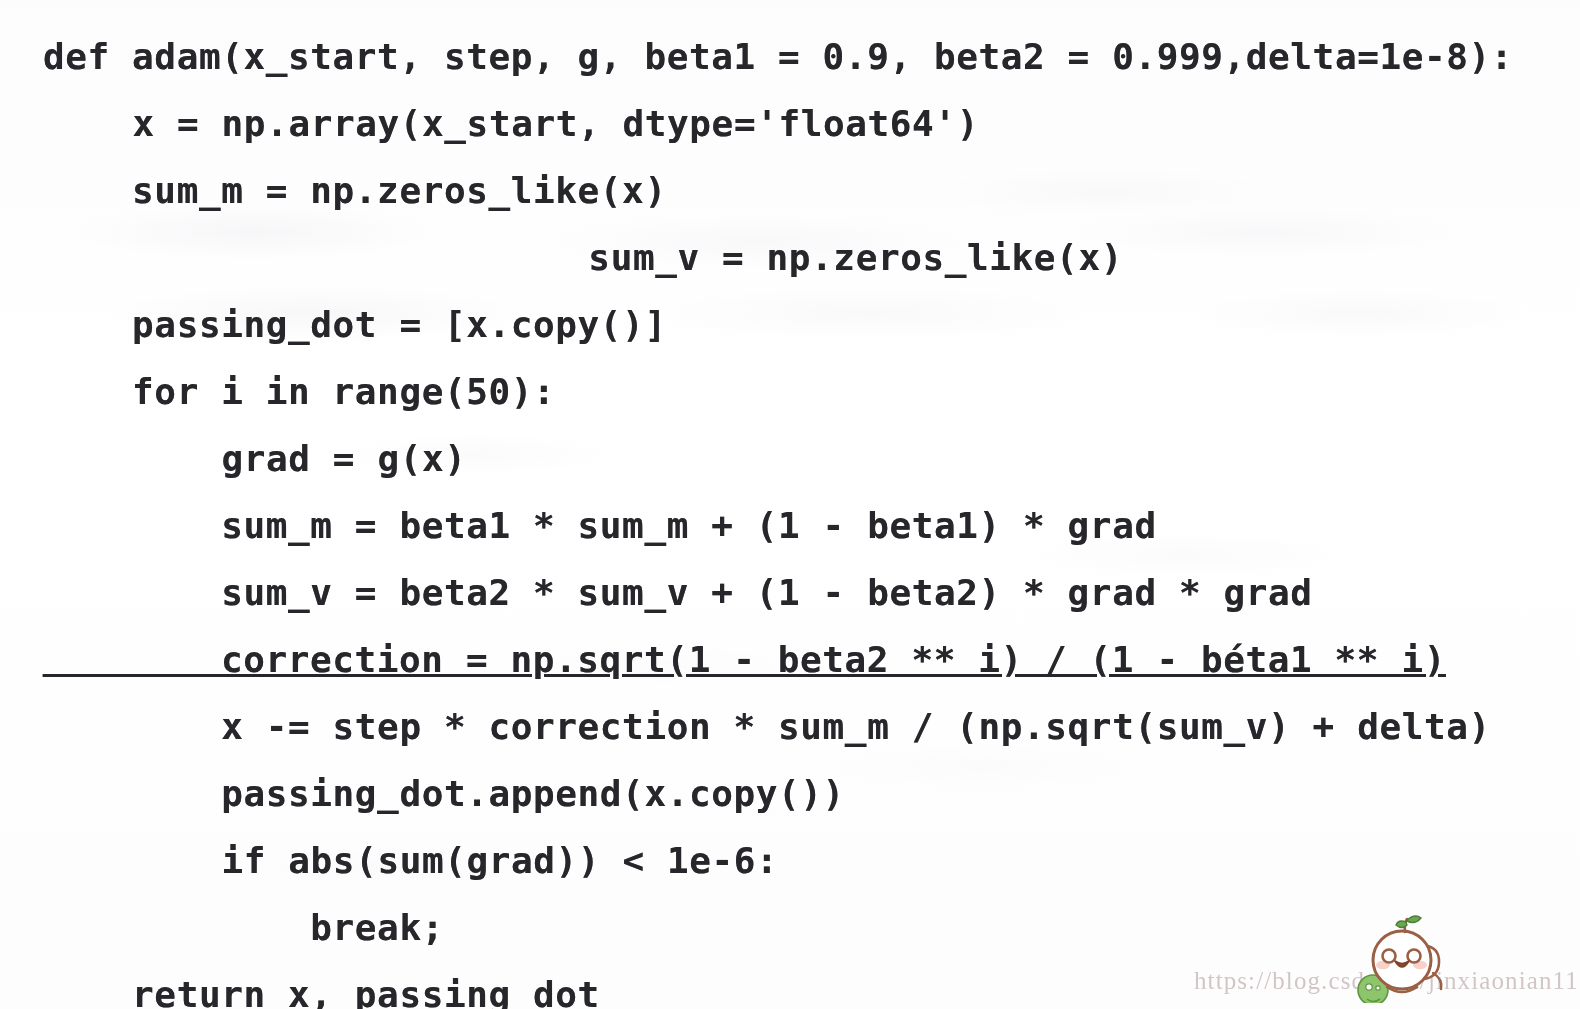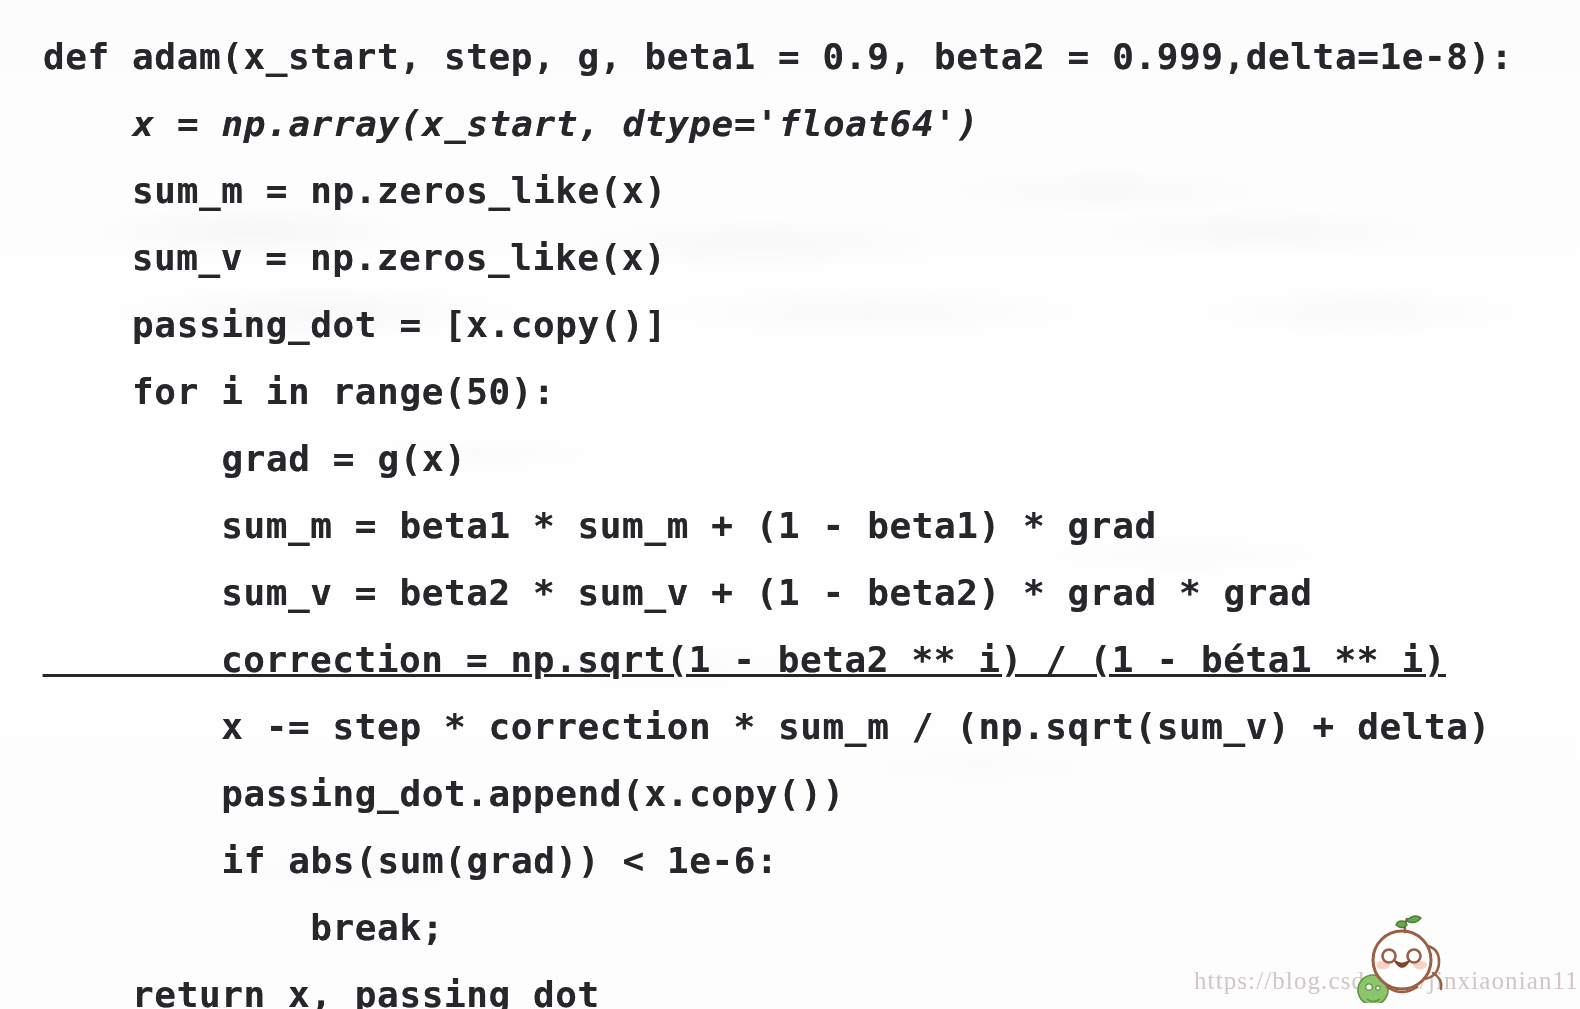--- a/index.html
+++ b/index.html
@@ -54,22 +54,22 @@
     color: #26262b;
     font-size: 36px;
     line-height: 67px;
     letter-spacing: 0.6px;
     font-weight: 700;
     text-shadow: 0 0 0.6px rgba(40,40,45,0.55);
     padding-left: 43px;
   }
 
   
-  .code-line:nth-child(2)  { transform: translateX(0.4px); font-style: italic; }
-  .code-line:nth-child(4)  { transform: translateX(-0.4px); }
+  .code-line:nth-child(2)  { transform: translateX(0.4px); }
+  .code-line:nth-child(4)  { transform: translateX(-0.4px); text-align: center; }
   .code-line:nth-child(7)  { transform: translateX(0.3px); }
   .code-line:nth-child(10) { transform: translateX(-0.3px); text-decoration: underline; }
   .code-line:nth-child(13) { transform: translateX(0.3px); }
 
   .code-line.blank {
     color: transparent;
   }
 
   
   .watermark {

